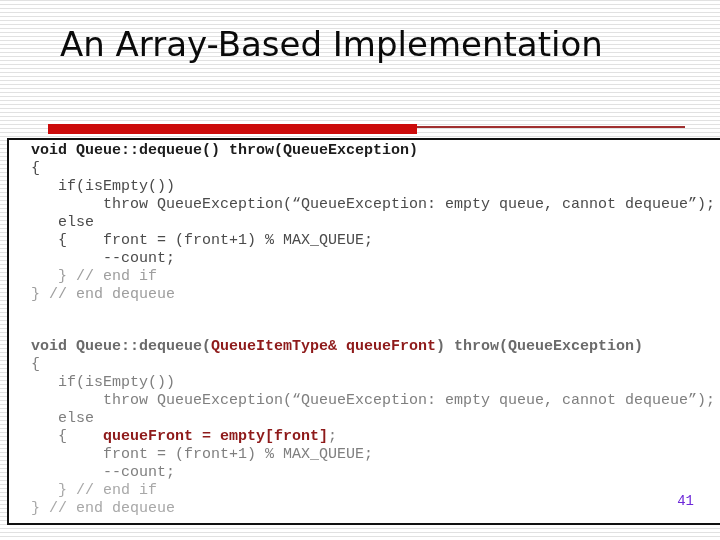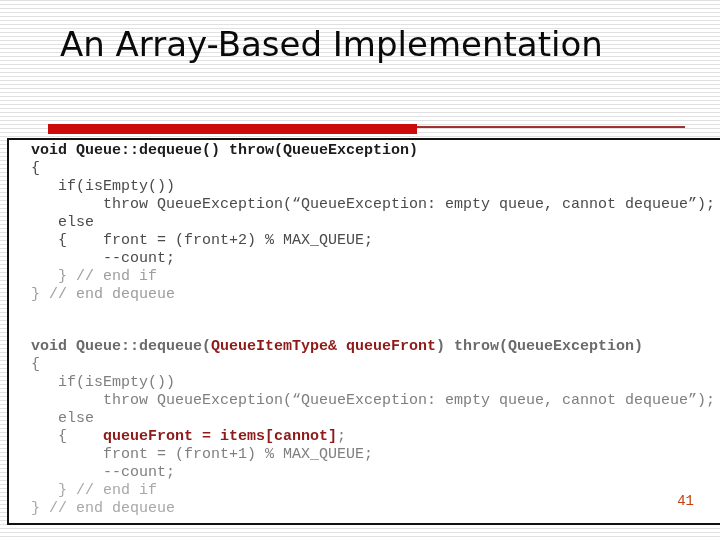--- a/index.html
+++ b/index.html
@@ -78,51 +78,51 @@
   .s-red   { color: var(--code_red, #8e1a1a); font-weight: bold; }
   .s-body2 { color: #7f7f7f; }
   .s-cmt2  { color: #a8a8a8; }
 
   .page-number {
     position: absolute;
     right: 34px;
     bottom: 14px;
     font-family: "Liberation Mono", "DejaVu Sans Mono", monospace;
     font-size: 14px;
-    color: #c2410c;
+    color: #6d28d9;
   }
 </style>
 </head>
 <body>
 
 <div class="slide-title">
   <div>An Array-Based Implementation</div>
 </div>
 
 <div class="title-rule-thick"></div>
 <div class="title-rule-thin"></div>
 
 <div class="code-box">
   <div class="code-block">
       <div class="code-line"><span class="s-sig1">void Queue::dequeue() throw(QueueException)</span></div>
       <div class="code-line"><span class="s-body1">{</span></div>
       <div class="code-line"><span class="s-body1">   if(isEmpty())</span></div>
       <div class="code-line"><span class="s-body1">        throw QueueException(“QueueException: empty queue, cannot dequeue”);</span></div>
       <div class="code-line"><span class="s-body1">   else</span></div>
-      <div class="code-line"><span class="s-body1">   {    front = (front+2) % MAX_QUEUE;</span></div>
+      <div class="code-line"><span class="s-body1">   {    front = (front+1) % MAX_QUEUE;</span></div>
       <div class="code-line"><span class="s-body1">        --count;</span></div>
       <div class="code-line"><span class="s-cmt1">   } // end if</span></div>
       <div class="code-line"><span class="s-cmt1">} // end dequeue</span></div>
     </div>
   <div class="code-block">
       <div class="code-line"><span class="s-sig2">void Queue::dequeue(</span><span class="s-red">QueueItemType&amp; queueFront</span><span class="s-sig2">) throw(QueueException)</span></div>
       <div class="code-line"><span class="s-body2">{</span></div>
       <div class="code-line"><span class="s-body2">   if(isEmpty())</span></div>
       <div class="code-line"><span class="s-body2">        throw QueueException(“QueueException: empty queue, cannot dequeue”);</span></div>
       <div class="code-line"><span class="s-body2">   else</span></div>
-      <div class="code-line"><span class="s-body2">   {    </span><span class="s-red">queueFront = items[cannot]</span><span class="s-body2">;</span></div>
+      <div class="code-line"><span class="s-body2">   {    </span><span class="s-red">queueFront = empty[front]</span><span class="s-body2">;</span></div>
       <div class="code-line"><span class="s-body2">        front = (front+1) % MAX_QUEUE;</span></div>
       <div class="code-line"><span class="s-body2">        --count;</span></div>
       <div class="code-line"><span class="s-cmt2">   } // end if</span></div>
       <div class="code-line"><span class="s-cmt2">} // end dequeue</span></div>
     </div>
   <div class="page-number">41</div>
 </div>
 
 </body></html>

